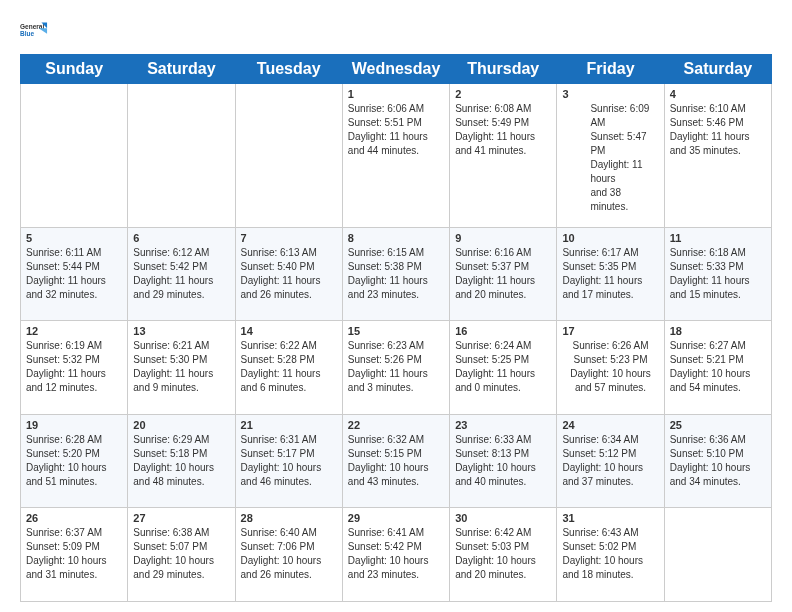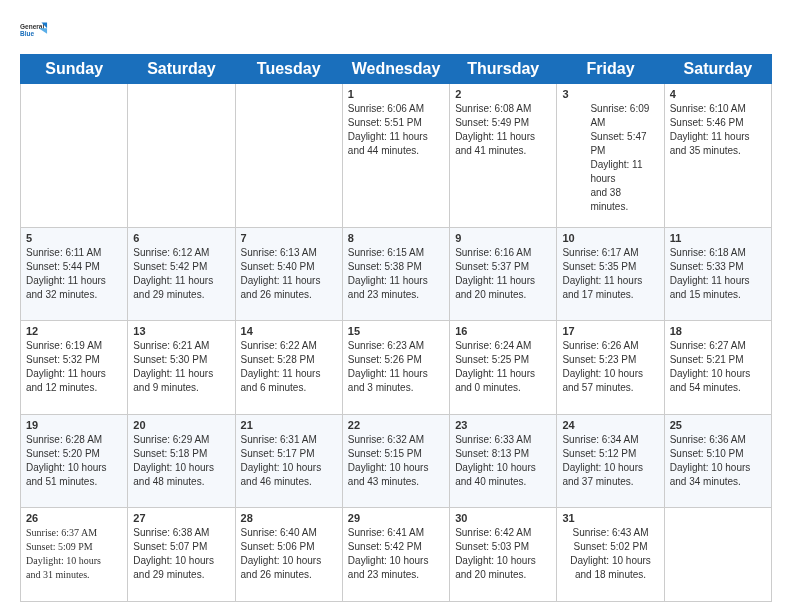--- a/index.html
+++ b/index.html
@@ -239,21 +239,21 @@
           </td>
           <td>
             <span class="day-num">16</span>
             <div class="cell-text" style="white-space: pre-line;">Sunrise: 6:24 AM
 Sunset: 5:25 PM
 Daylight: 11 hours
 and 0 minutes.</div>
           </td>
           <td>
             <span class="day-num">17</span>
-            <div class="cell-text" style="white-space: pre-line;">Sunrise: 6:26 AM
+            <div class="cell-text" style="white-space: pre-line; text-align: center;">Sunrise: 6:26 AM
 Sunset: 5:23 PM
 Daylight: 10 hours
 and 57 minutes.</div>
           </td>
           <td>
             <span class="day-num">18</span>
             <div class="cell-text" style="white-space: pre-line;">Sunrise: 6:27 AM
 Sunset: 5:21 PM
 Daylight: 10 hours
 and 54 minutes.</div>
@@ -306,56 +306,56 @@
             <span class="day-num">25</span>
             <div class="cell-text" style="white-space: pre-line;">Sunrise: 6:36 AM
 Sunset: 5:10 PM
 Daylight: 10 hours
 and 34 minutes.</div>
           </td>
         </tr>
         <tr>
           <td>
             <span class="day-num">26</span>
-            <div class="cell-text" style="white-space: pre-line; font-family: Liberation Serif, serif;">Sunrise: 6:37 AM
+            <div class="cell-text" style="white-space: pre-line;">Sunrise: 6:37 AM
 Sunset: 5:09 PM
 Daylight: 10 hours
 and 31 minutes.</div>
           </td>
           <td>
             <span class="day-num">27</span>
             <div class="cell-text" style="white-space: pre-line;">Sunrise: 6:38 AM
 Sunset: 5:07 PM
 Daylight: 10 hours
 and 29 minutes.</div>
           </td>
           <td>
             <span class="day-num">28</span>
             <div class="cell-text" style="white-space: pre-line;">Sunrise: 6:40 AM
-Sunset: 5:06 PM
+Sunset: 7:06 PM
 Daylight: 10 hours
 and 26 minutes.</div>
           </td>
           <td>
             <span class="day-num">29</span>
             <div class="cell-text" style="white-space: pre-line;">Sunrise: 6:41 AM
 Sunset: 5:42 PM
 Daylight: 10 hours
 and 23 minutes.</div>
           </td>
           <td>
             <span class="day-num">30</span>
             <div class="cell-text" style="white-space: pre-line;">Sunrise: 6:42 AM
 Sunset: 5:03 PM
 Daylight: 10 hours
 and 20 minutes.</div>
           </td>
           <td>
             <span class="day-num">31</span>
-            <div class="cell-text" style="white-space: pre-line; text-align: center;">Sunrise: 6:43 AM
+            <div class="cell-text" style="white-space: pre-line;">Sunrise: 6:43 AM
 Sunset: 5:02 PM
 Daylight: 10 hours
 and 18 minutes.</div>
           </td>
           <td class="empty-cell"></td>
         </tr>
       </tbody>
   </table>
 </div>
 

